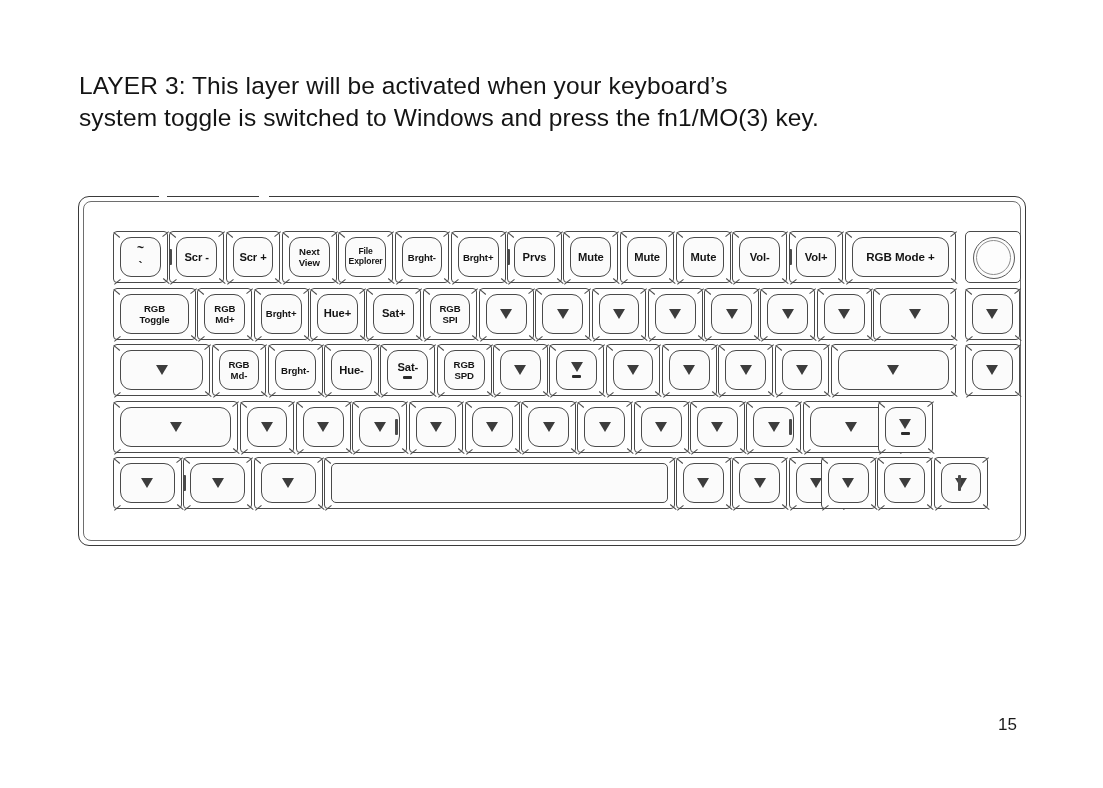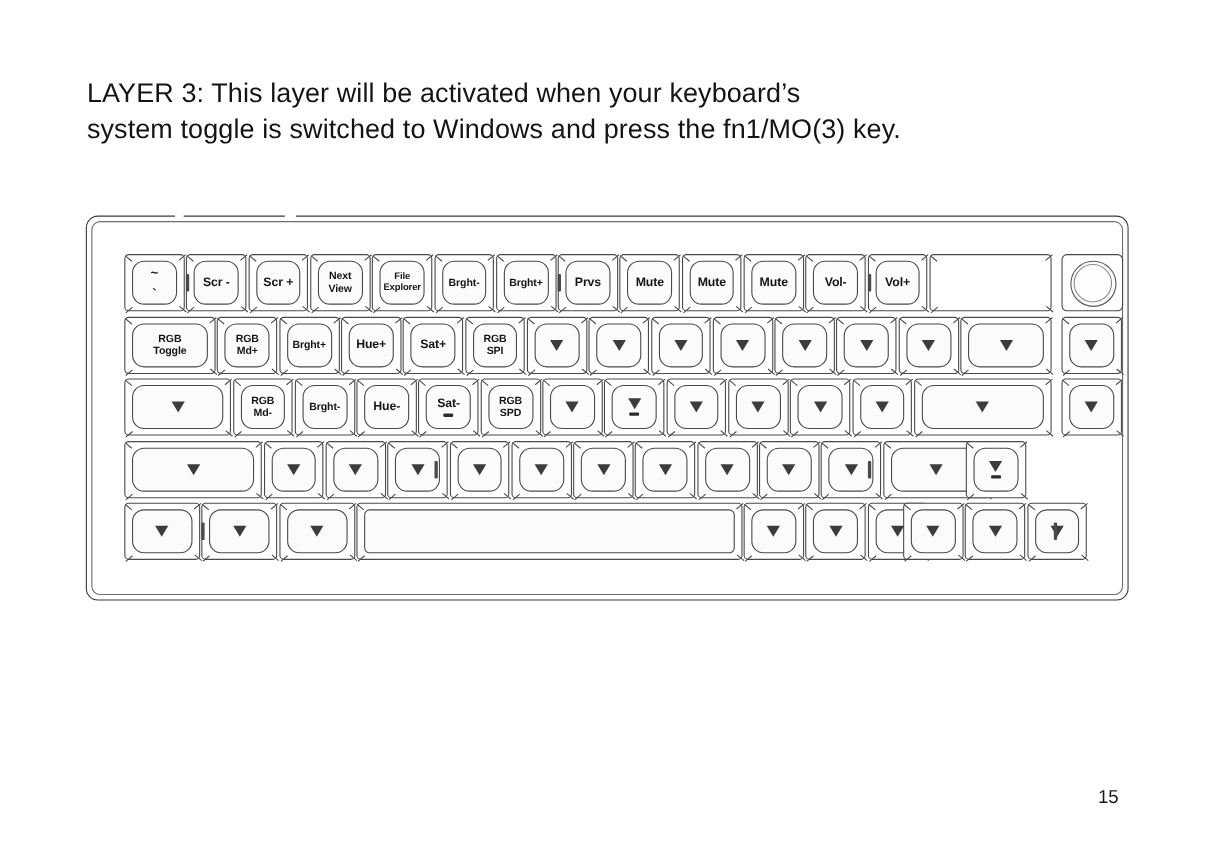--- a/index.html
+++ b/index.html
@@ -356,20 +356,23 @@
             <div class="key-label">Vol+</div>
           </div>
           <div class="bevel">
             <span style="left: 0px; top: 0px; width: 7.81025px; transform: rotate(39.8056deg);"></span>
             <span style="left: 54.8px; top: 0px; width: 7.81025px; transform: rotate(140.194deg);"></span>
             <span style="left: 0px; top: 52px; width: 7.81025px; transform: rotate(-39.8056deg);"></span>
             <span style="left: 54.8px; top: 52px; width: 7.81025px; transform: rotate(-140.194deg);"></span>
           </div>
         </div>
         <div class="key" style="left: 731.9px; width: 111.1px;">
+          <div class="cap">
+            <div class="key-label wide">RGB Mode +</div>
+          </div>
           <div class="bevel">
             <span style="left: 0px; top: 0px; width: 7.81025px; transform: rotate(39.8056deg);"></span>
             <span style="left: 111.1px; top: 0px; width: 7.81025px; transform: rotate(140.194deg);"></span>
             <span style="left: 0px; top: 52px; width: 7.81025px; transform: rotate(-39.8056deg);"></span>
             <span style="left: 111.1px; top: 52px; width: 7.81025px; transform: rotate(-140.194deg);"></span>
           </div>
         </div>
       </div>
       <div class="kb-row" style="top: 56.5px;">
         <div class="key" style="left: 0px; width: 82.95px;">

